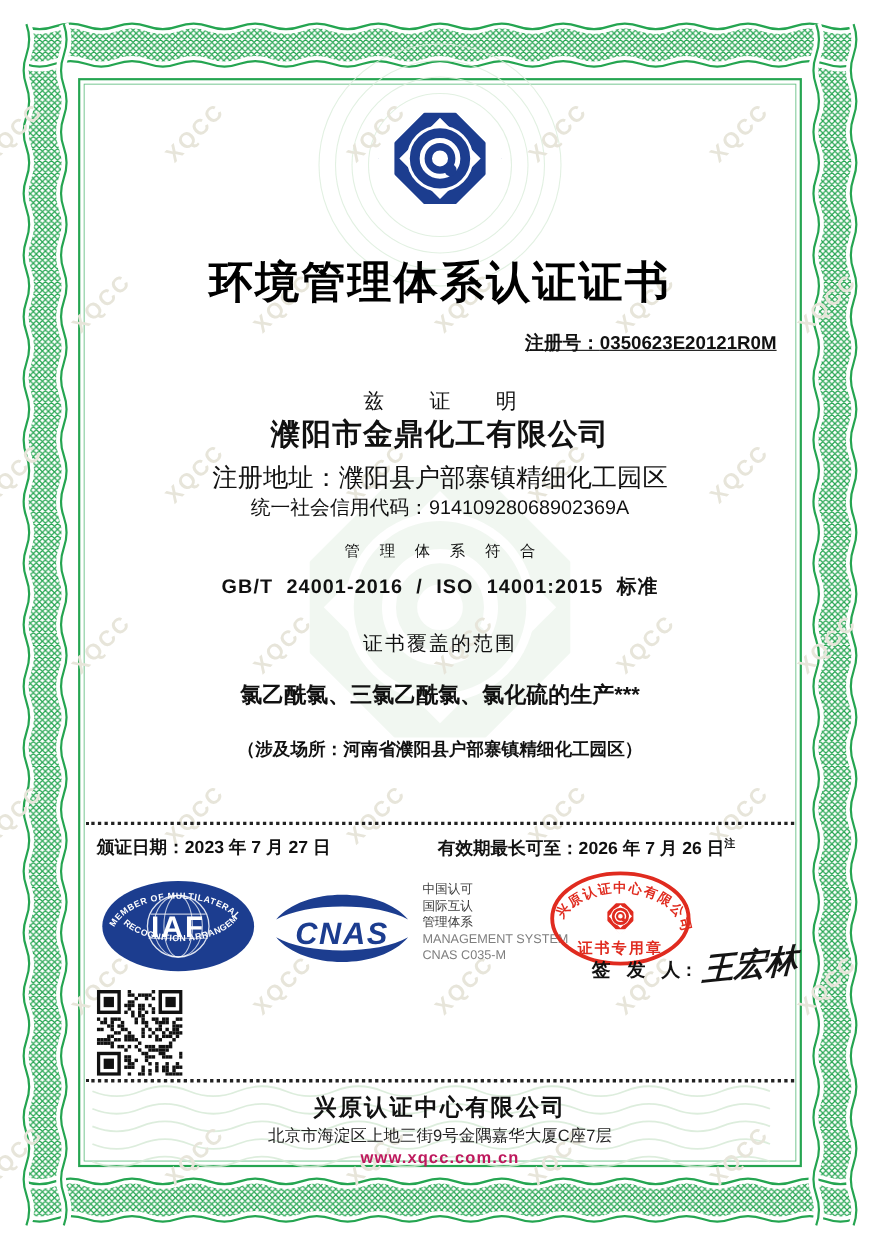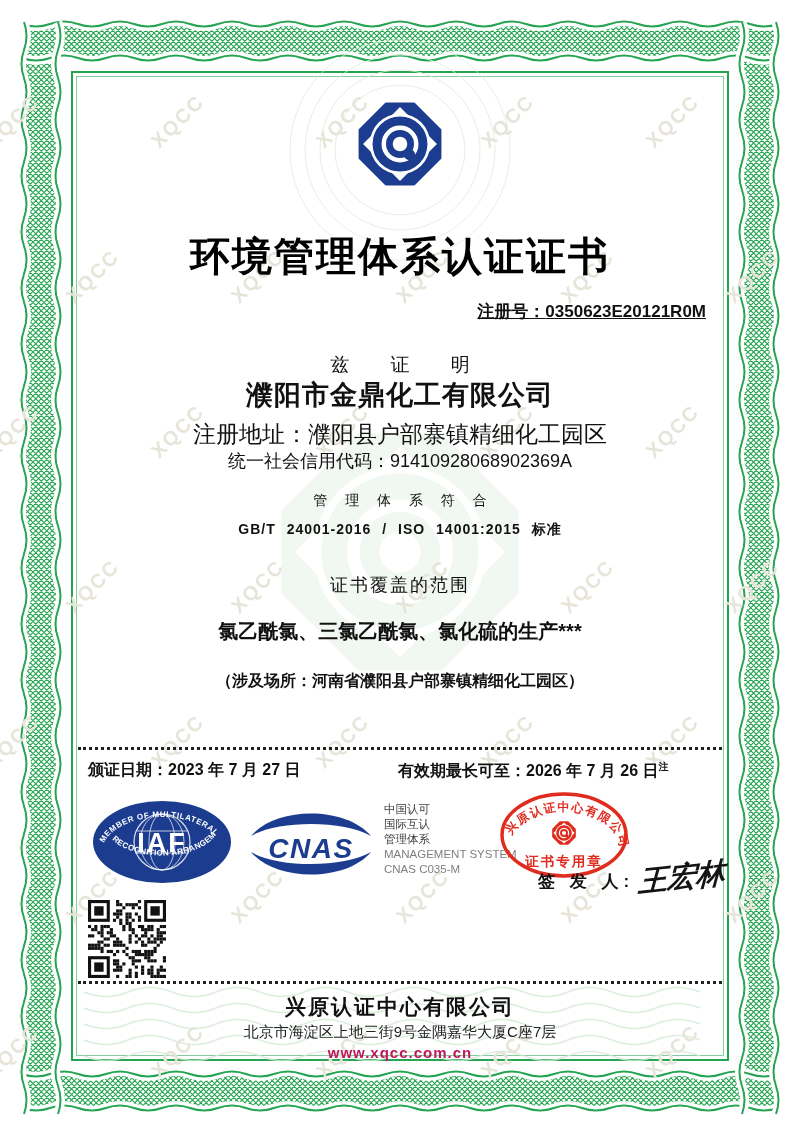--- a/index.html
+++ b/index.html
@@ -11,21 +11,21 @@
            transform:rotate(-45deg);font-weight:bold;}
   .blk{position:absolute;left:72px;width:656px;text-align:center;}
   .logo-wrap{top:88px;}
   .title{top:229px;font-size:40px;font-weight:bold;letter-spacing:2px;color:#000;}
   .regline{top:300px;text-align:right;padding-right:22px;width:634px;font-size:17px;font-weight:bold;text-decoration:underline;}
   .statement{top:352px;font-size:19px;word-spacing:36px;}
   .company{top:377px;font-size:27px;font-weight:bold;letter-spacing:1px;}
   .addr{top:419px;font-size:23px;}
   .credit{top:449px;font-size:18px;}
   .mgmt{top:492px;font-size:14px;word-spacing:14px;}
-  .standard{top:521px;font-size:14px;font-weight:bold;word-spacing:6px;letter-spacing:1px;}
+  .standard{top:521px;font-size:18px;font-weight:bold;word-spacing:6px;letter-spacing:1px;}
   .scopehead{top:573px;font-size:18px;letter-spacing:2px;}
   .scope{top:618px;font-size:20px;font-weight:bold;}
   .sites{top:671px;font-size:16px;font-weight:bold;}
   .dotline{position:absolute;left:78px;width:644px;height:0;
            border-top:3px dotted #222;}
   .dot1{top:747px;} .dot2{top:981px;}
   .dates{top:760px;height:26px;}
   .d-left{position:absolute;left:16px;top:0;font-size:16px;font-weight:bold;white-space:nowrap;}
   .d-right{position:absolute;left:326px;top:0;font-size:16px;font-weight:bold;white-space:nowrap;}
   .d-right sup{font-size:10px;}

